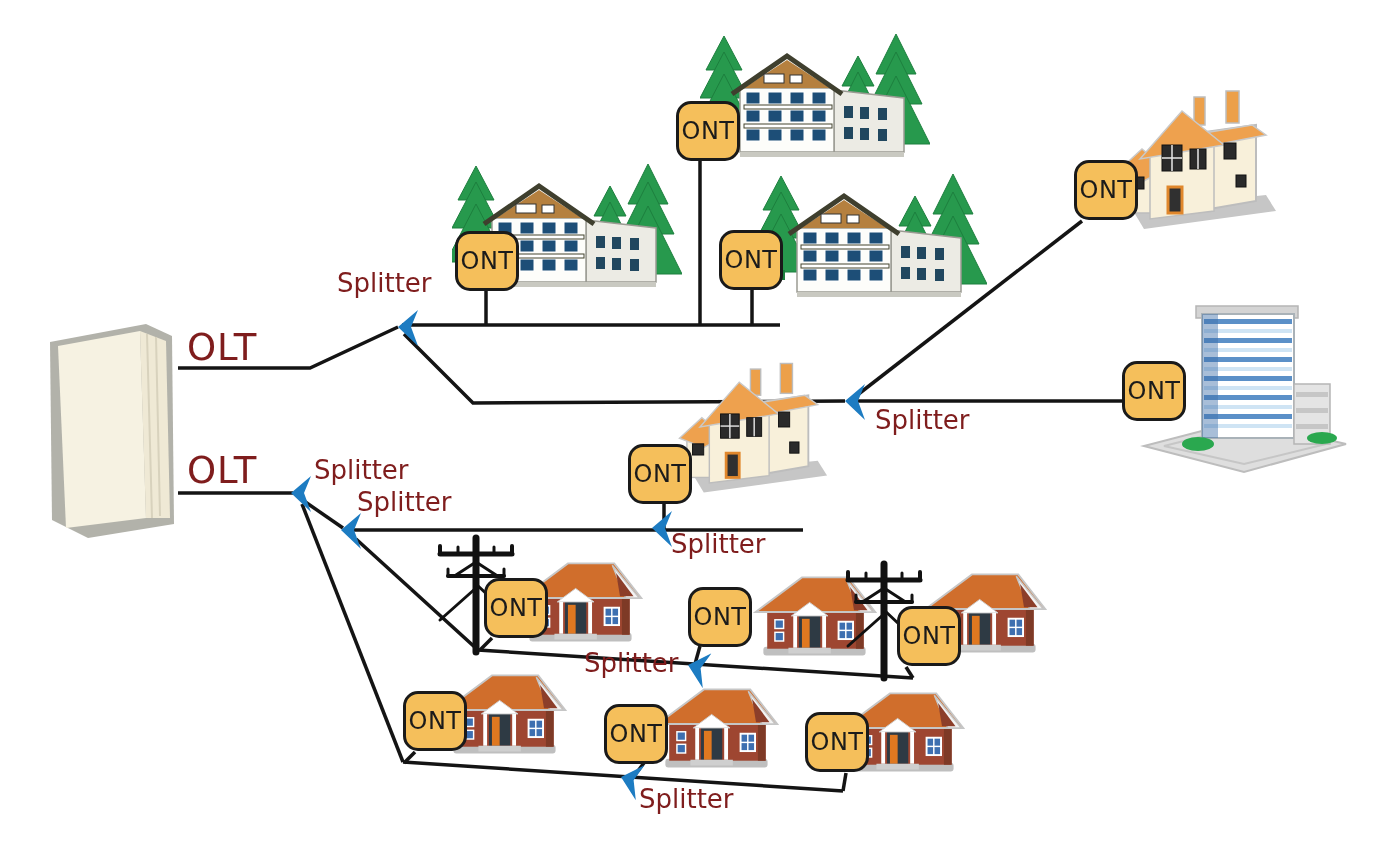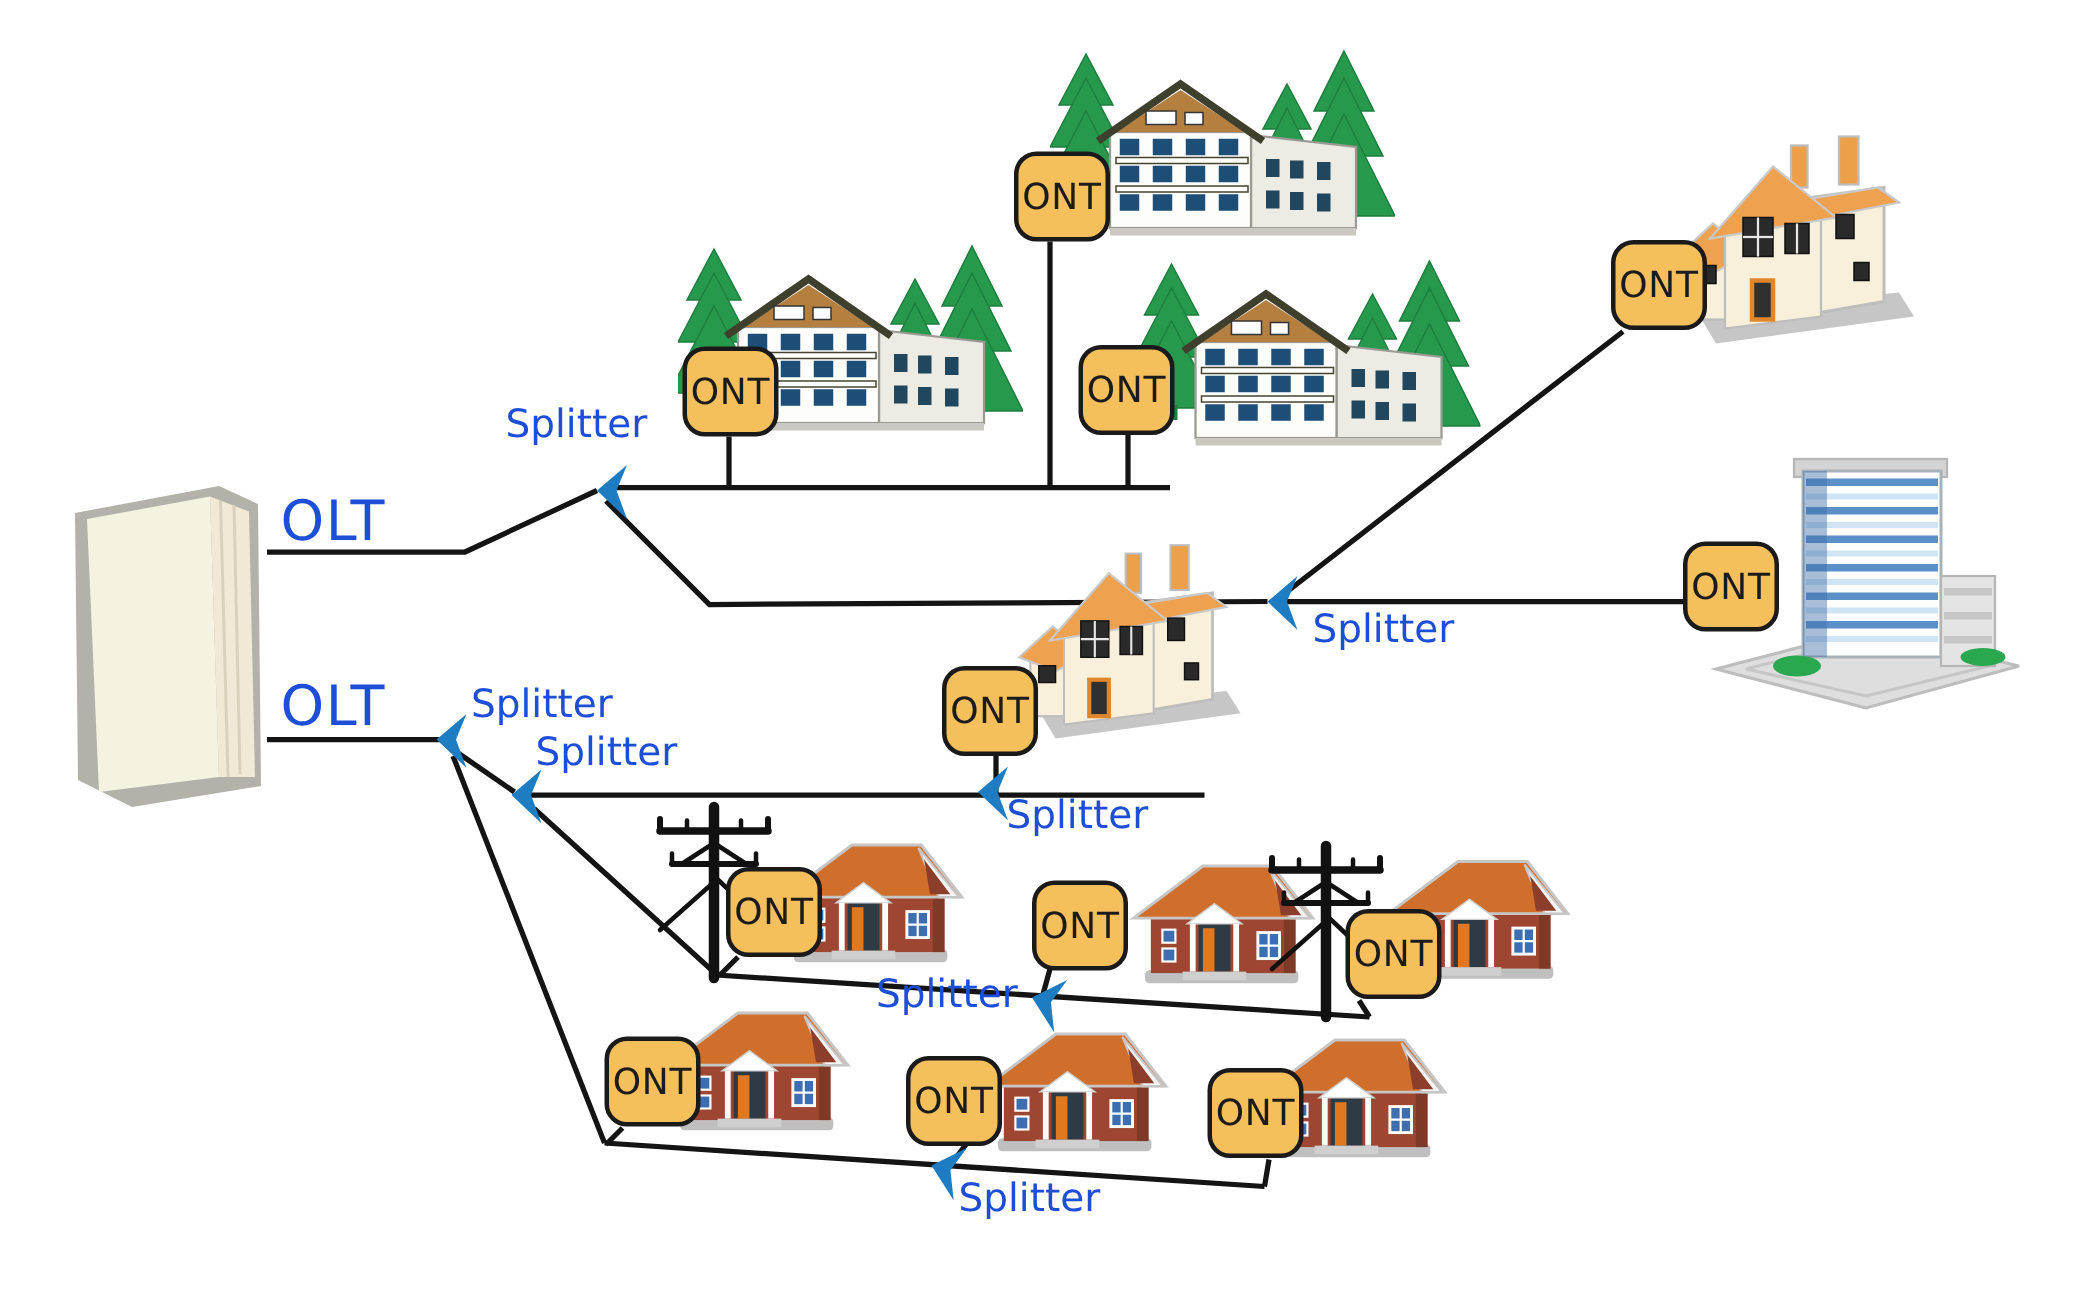--- a/index.html
+++ b/index.html
@@ -7,21 +7,21 @@
     position:relative;width:1398px;height:860px;background:#ffffff;
     font-family:"DejaVu Sans","Liberation Sans",sans-serif;overflow:hidden;
   }
   svg.underlay{position:absolute;left:0;top:0;z-index:1;}
   .ont{
     position:absolute;width:64px;height:60px;box-sizing:border-box;
     background:#f5bf5b;border:3px solid #1a1a1a;border-radius:15px;
     display:flex;align-items:center;justify-content:center;
     font-size:24px;font-weight:500;color:#1b1b1b;z-index:3;letter-spacing:0.5px;
   }
-  .lbl{position:absolute;color:#1d4ed8;z-index:3;white-space:nowrap;line-height:1.05;text-align:right;}
+  .lbl{position:absolute;color:#7f1d1d;z-index:3;white-space:nowrap;line-height:1.05;text-align:right;}
   .lbl.olt{font-size:37px;font-weight:500;letter-spacing:1px;}
   .lbl.splitter{font-size:26px;font-weight:500;}
 </style>
 </head>
 <body>
 
 <div class="canvas">
 
   <svg class="underlay" width="1398" height="860" viewBox="0 0 1398 860">
     <defs>

